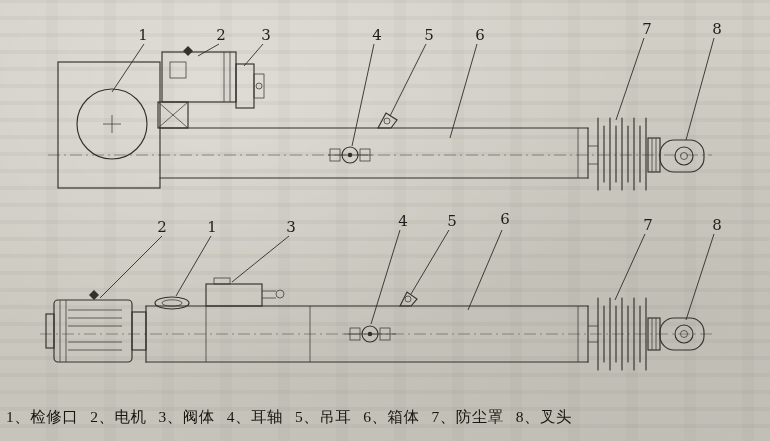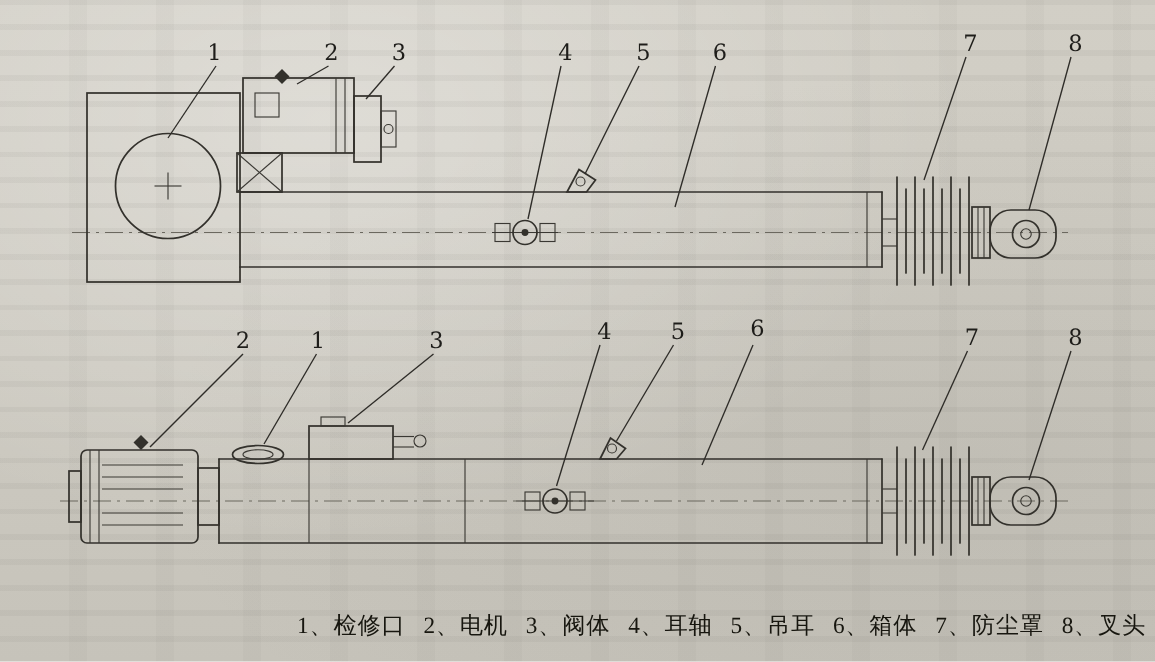--- a/index.html
+++ b/index.html
@@ -28,21 +28,21 @@
     font-size:15px;
     fill:#1e1d1a;
   }
   .ln{stroke:#33312c;stroke-width:1.15;fill:none;stroke-linecap:round;}
   .thin{stroke:#3a3833;stroke-width:0.75;fill:none;}
   .leader{stroke:#2e2c28;stroke-width:0.9;fill:none;}
   .dark{fill:#33312c;stroke:none;}
   .cl{stroke:#6b685f;stroke-width:0.7;fill:none;stroke-dasharray:12 4 2 4;}
   .caption{
     position:absolute;left:0;top:407px;width:770px;
-    text-align:right;
+    text-align:left;
     font-size:15.5px;
     color:#17160f;
     letter-spacing:0.5px;
   }
   .caption span{margin:0 6px;white-space:nowrap;}
 </style>
 </head>
 <body>
 
 <div class="page">

